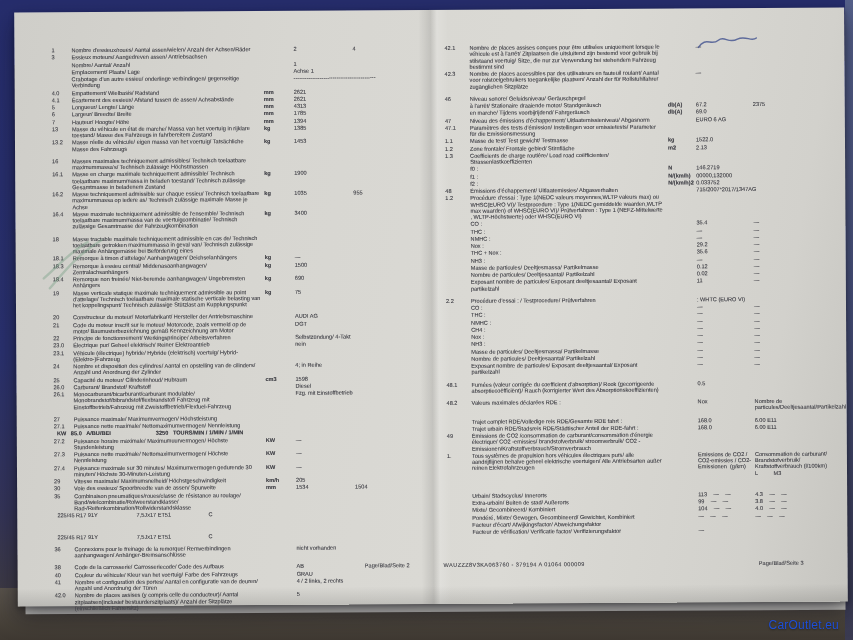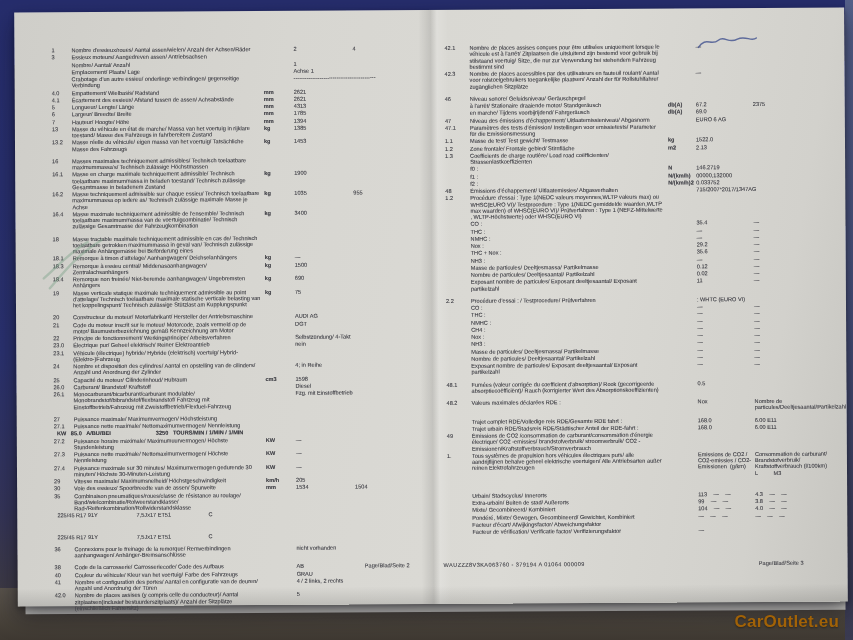--- a/index.html
+++ b/index.html
@@ -47,22 +47,22 @@
   .page-right .c-unit{width:28px;}
   .page-right .c-v1{width:57px;}
   .row.pre{display:block;padding-left:37px;white-space:pre;}
   .row.pre .c-label{display:inline;white-space:pre;width:auto;padding:0;}
   .row.wrap .c-v1,.row.wrap .c-v2{white-space:pre-wrap;}
   .page-footer{position:absolute;bottom:36px;font-size:5.6px;color:#4a4a4f;
        text-shadow:0 0 .4px rgba(70,70,80,.5);}
   .footer-page-left{right:22px;}
   .footer-vin{left:12px;letter-spacing:.4px;}
   .footer-page-right{right:44px;}
-  .watermark{position:absolute;right:14px;bottom:8px;font-size:17px;font-weight:bold;
-       color:#a16207;letter-spacing:.2px;text-shadow:0 1px 2px rgba(0,0,0,.4);}
+  .watermark{position:absolute;right:14px;bottom:8px;font-size:12px;font-weight:normal;
+       color:#1d4ed8;letter-spacing:.2px;text-shadow:0 1px 2px rgba(0,0,0,.4);}
   .pen-mark{position:absolute;pointer-events:none;}
 </style>
 </head>
 <body>
 
 <div class="desk-bottom"></div>
 <div class="desk-right"></div>
 <div class="under-sheet"></div>
 
 <div class="paper">

